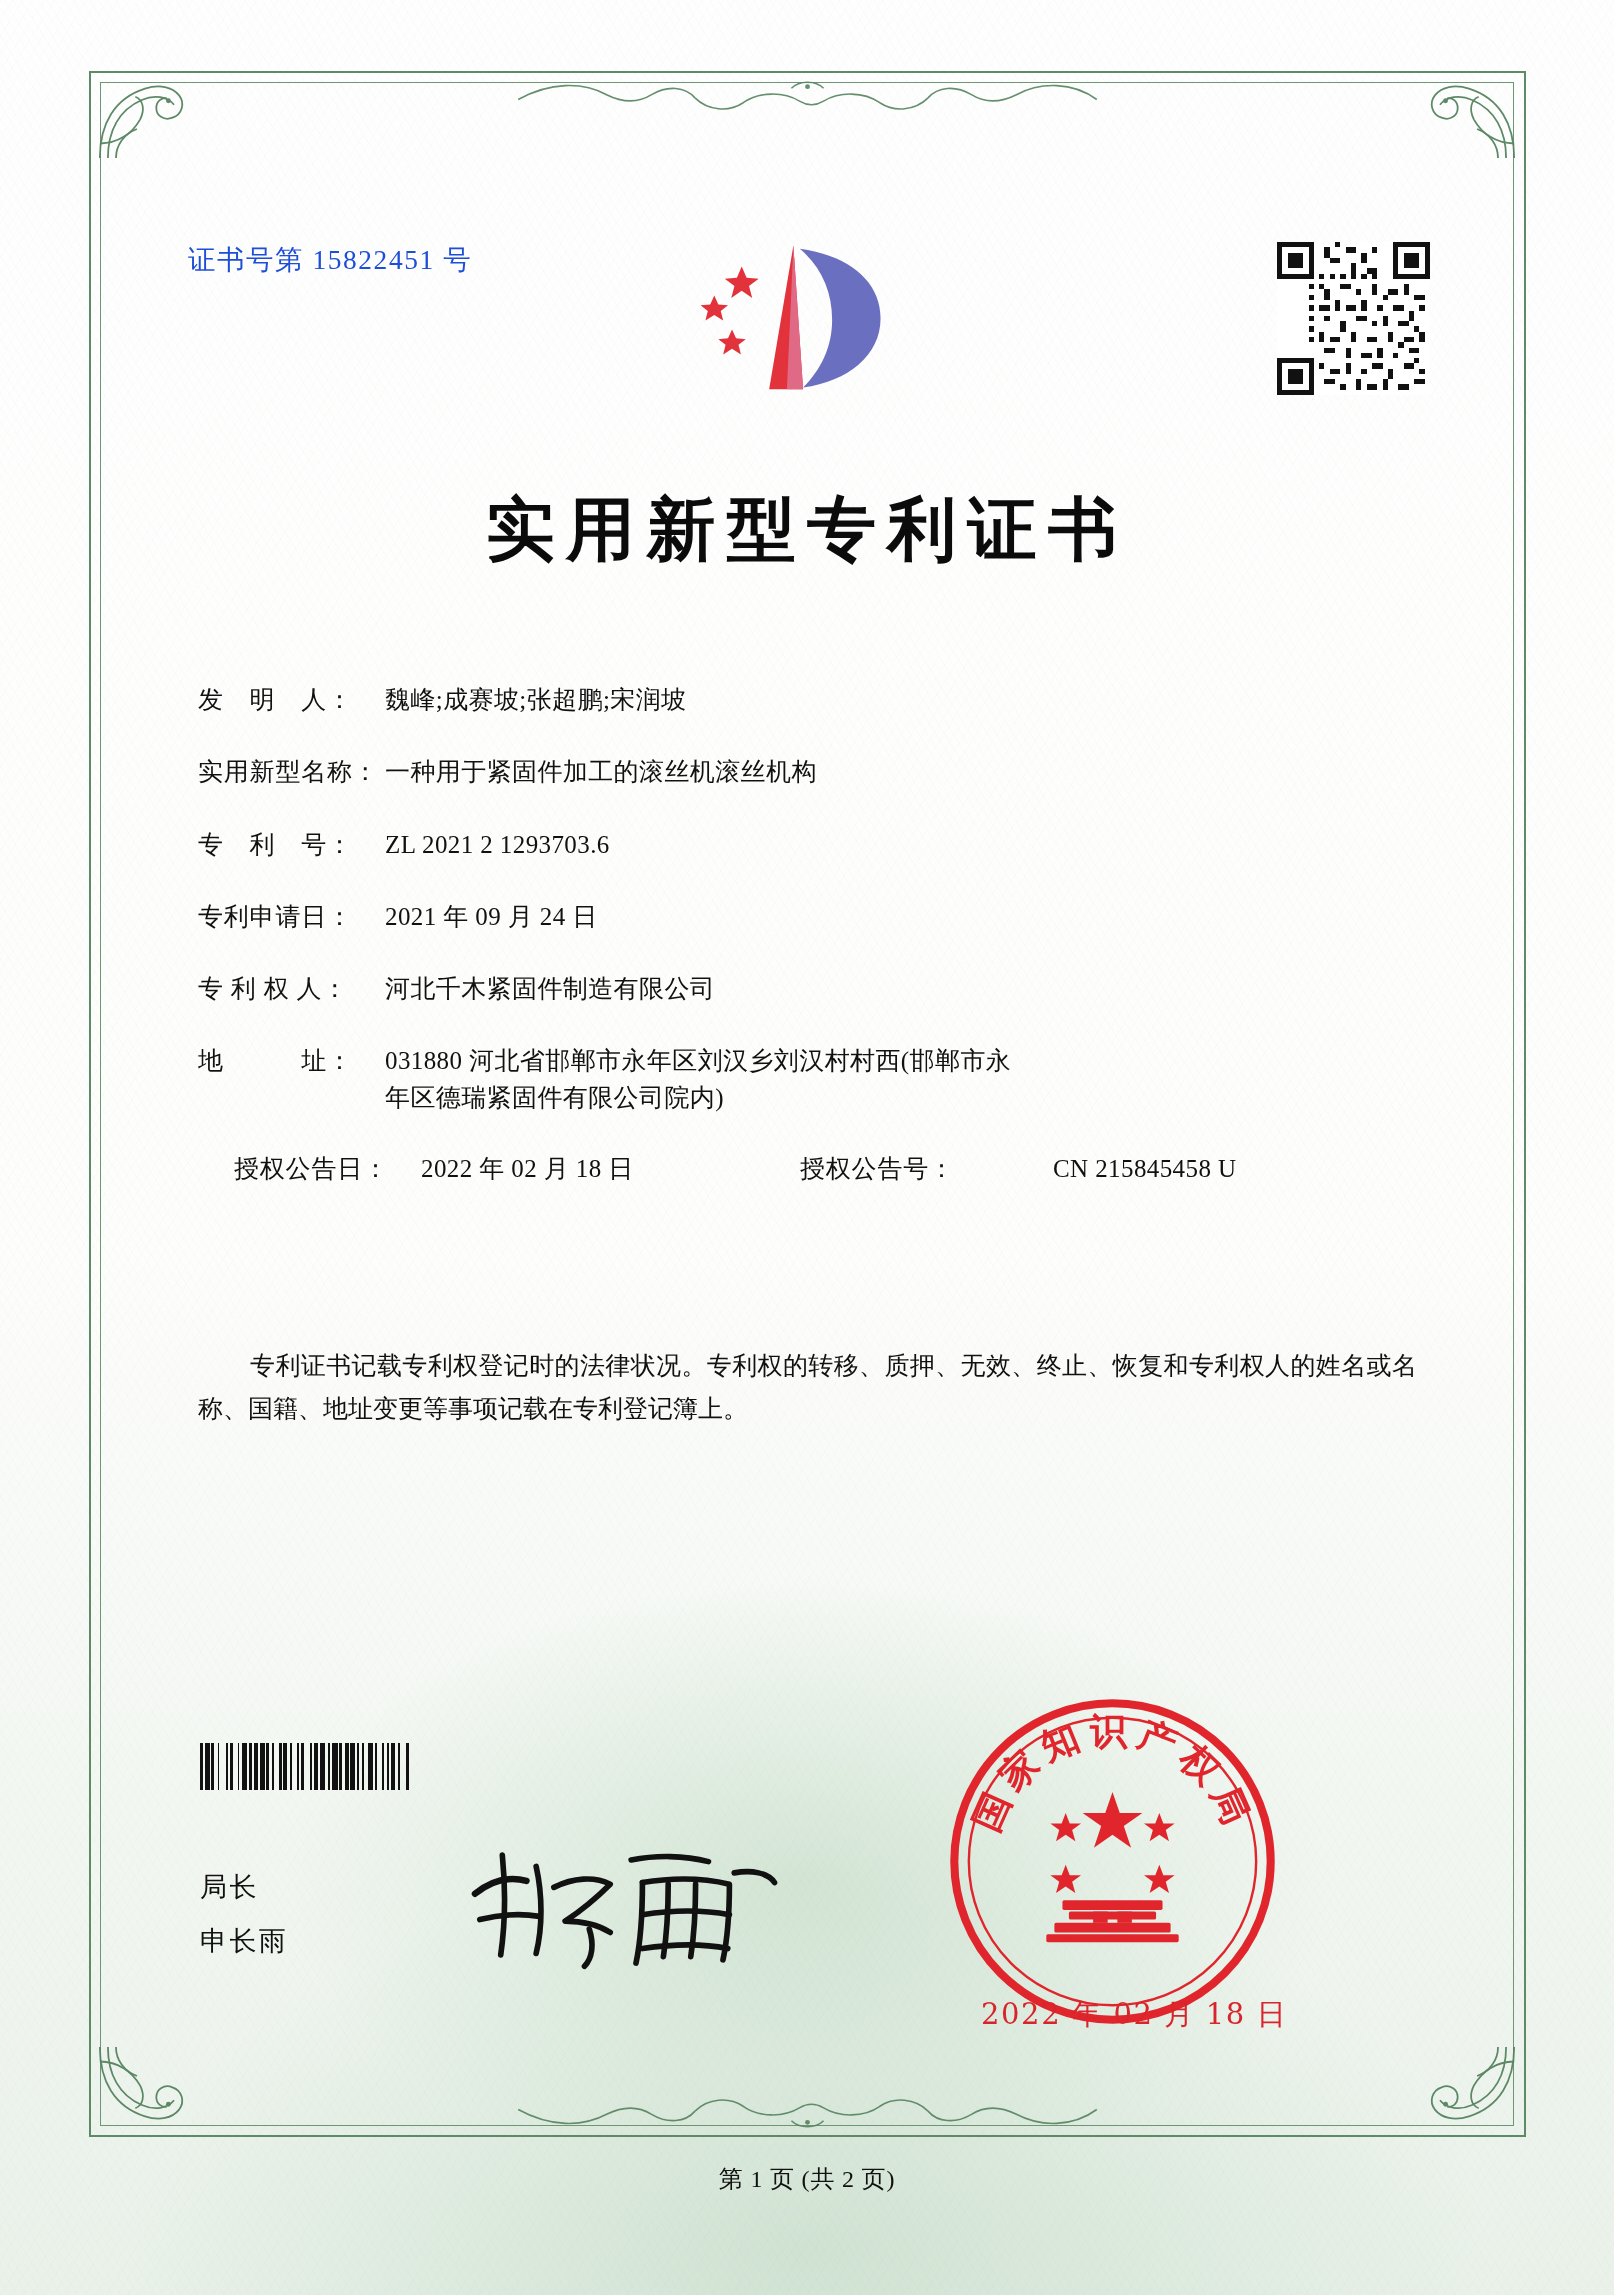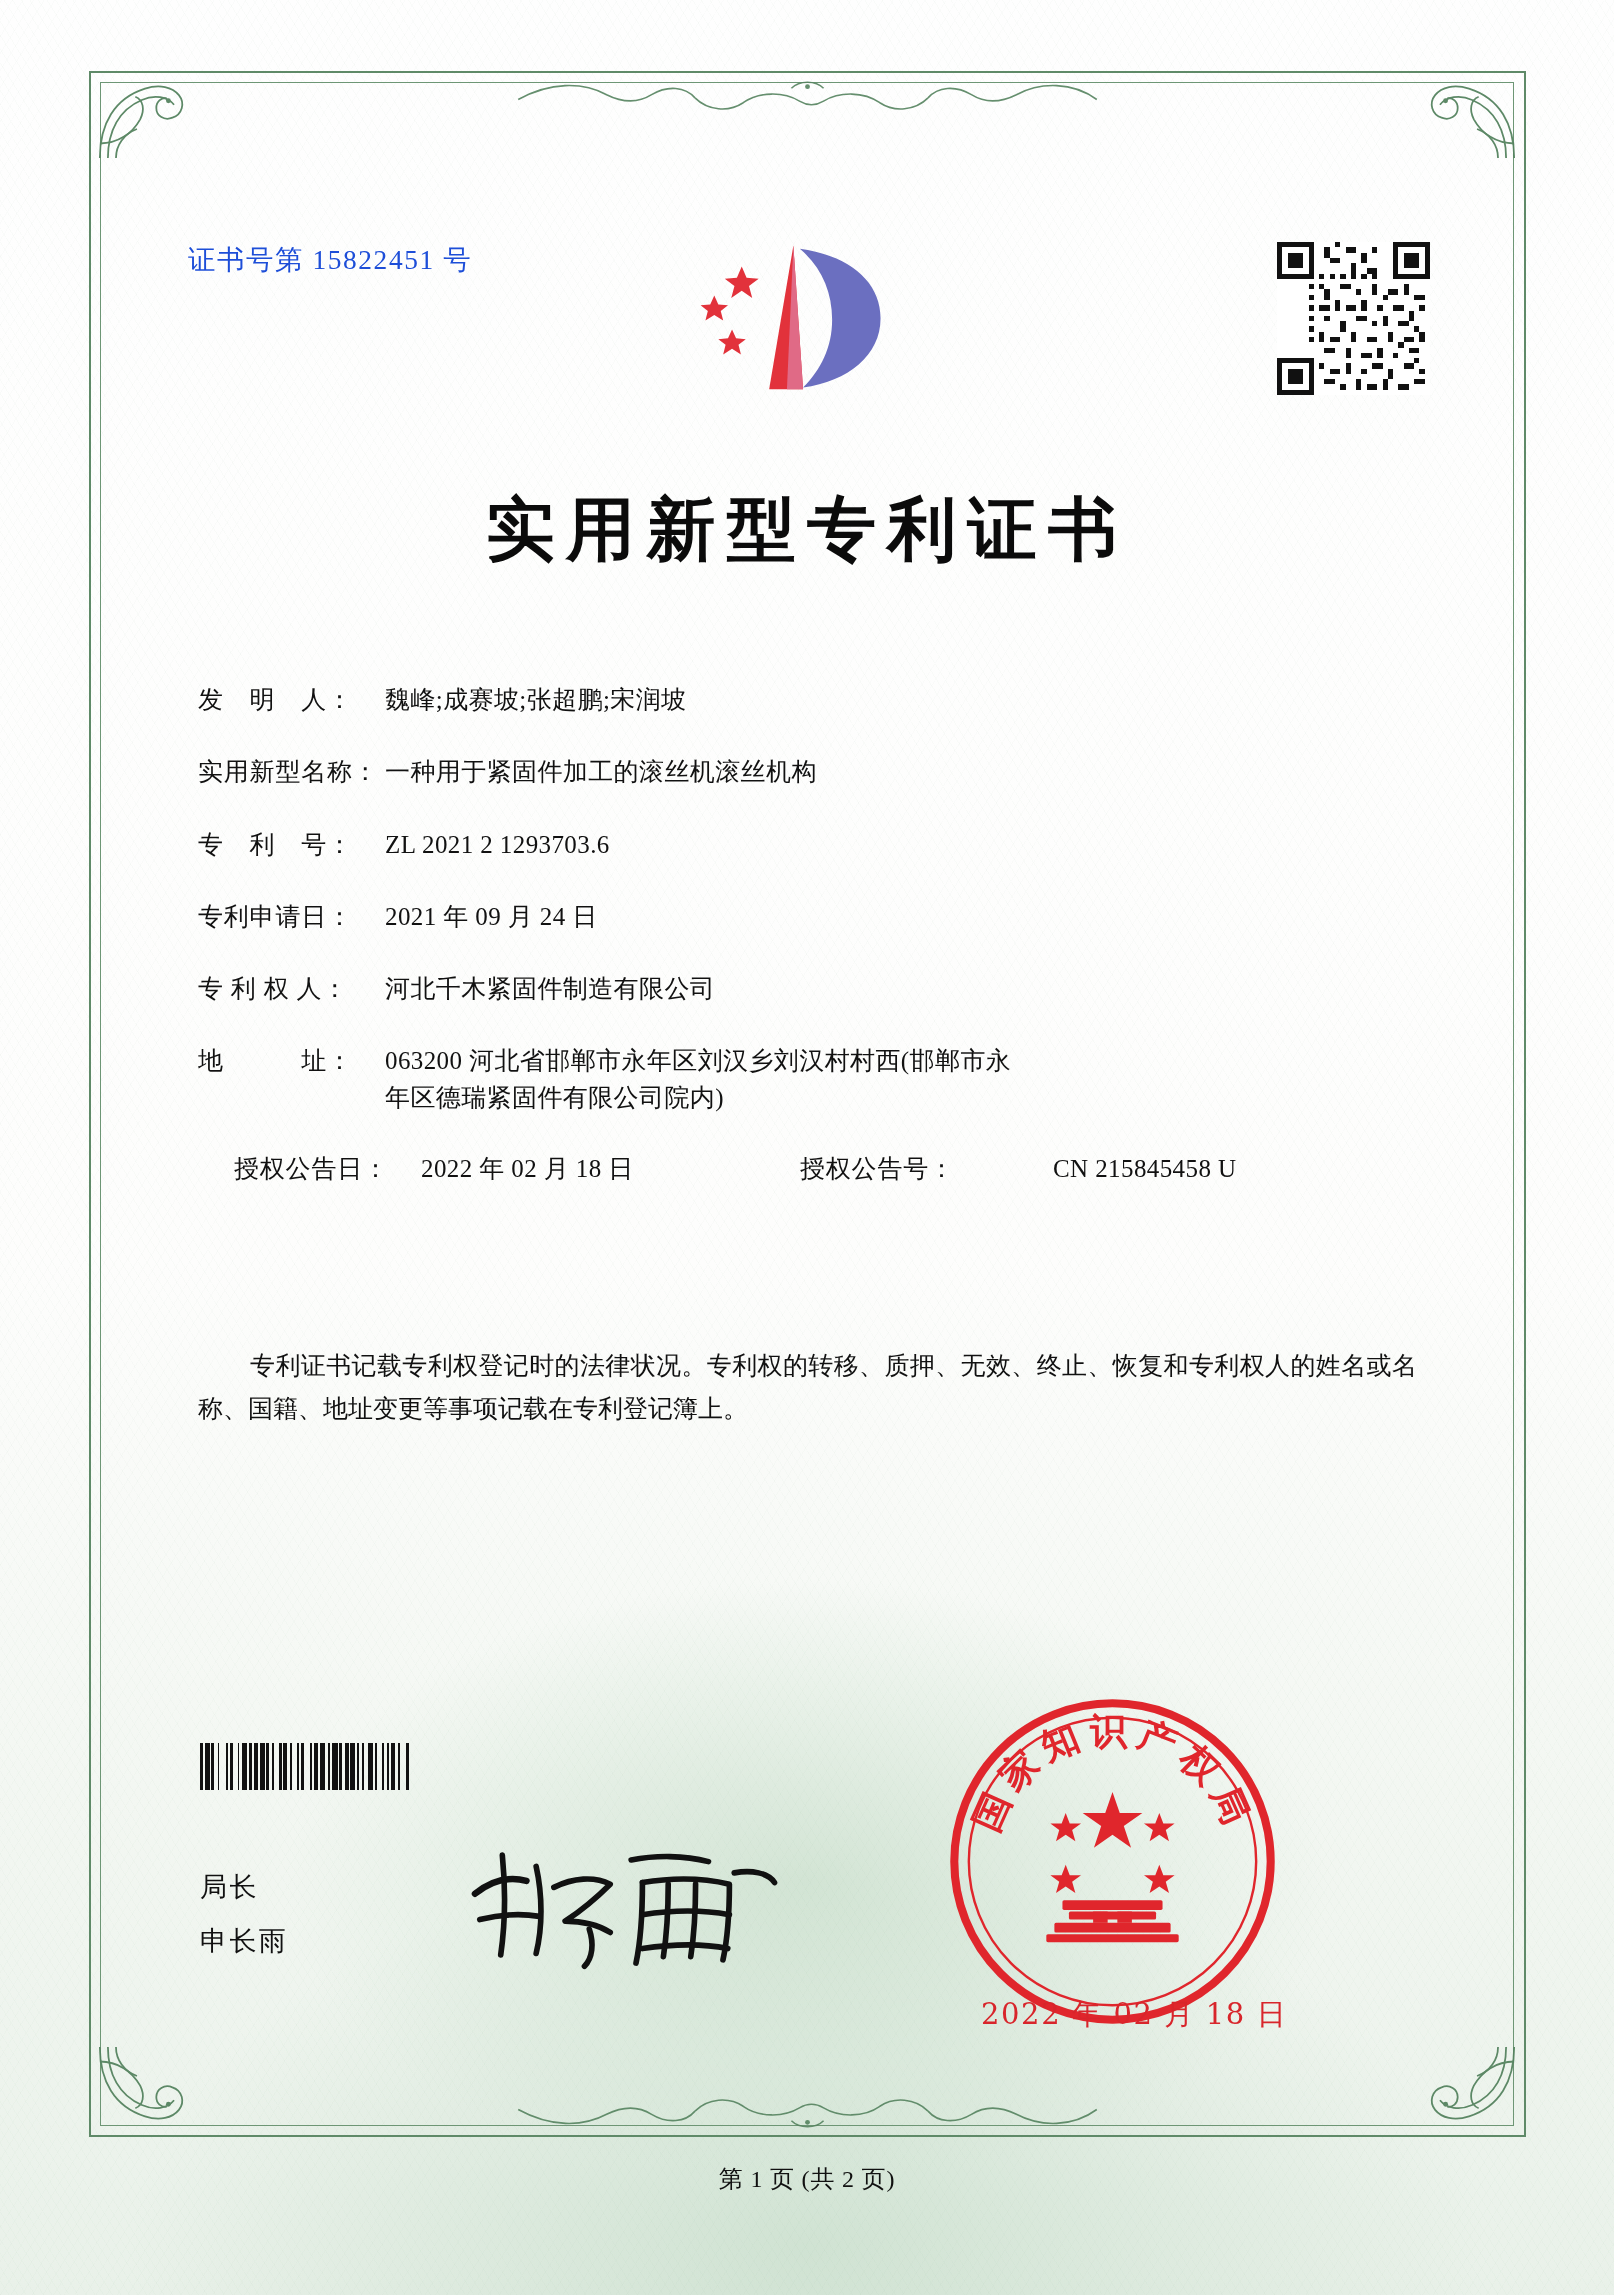--- a/index.html
+++ b/index.html
@@ -471,21 +471,21 @@
     </div>
 
     <div class="field-row">
       <div class="field-label">专 利 权 人：</div>
       <div class="field-value">河北千木紧固件制造有限公司</div>
     </div>
 
     <div class="field-row">
       <div class="field-label">地　　　址：</div>
       <div class="field-value">
-        <span>063200 河北省邯郸市永年区刘汉乡刘汉村村西(邯郸市永</span>
+        <span>031880 河北省邯郸市永年区刘汉乡刘汉村村西(邯郸市永</span>
         <span class="line2">年区德瑞紧固件有限公司院内)</span>
       </div>
     </div>
 
     <div class="row-dual">
       <div class="lbl1">授权公告日：</div>
       <div class="val1">2022 年 02 月 18 日</div>
       <div class="lbl2">授权公告号：</div>
       <div class="val2">CN 215845458 U</div>
     </div>

